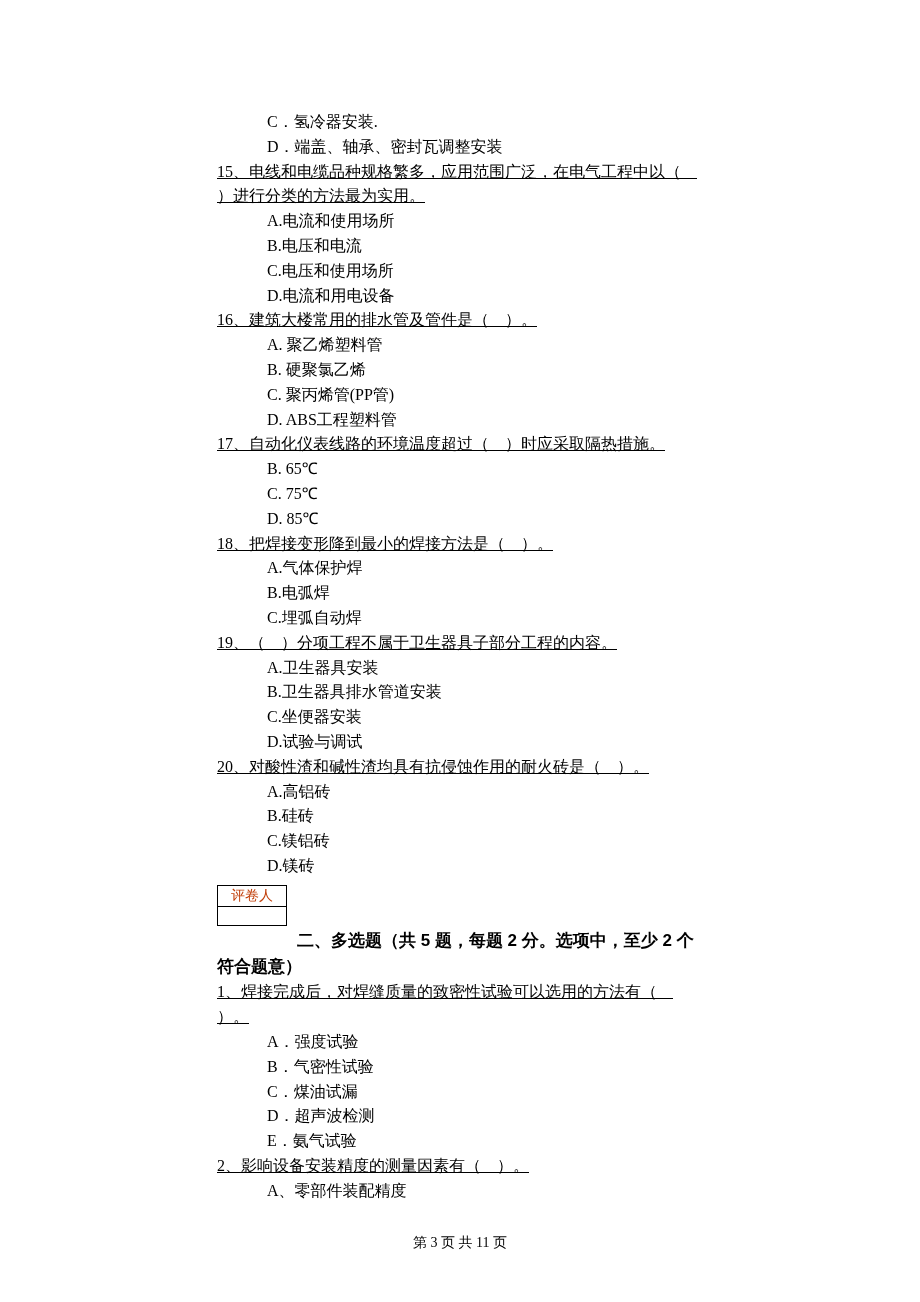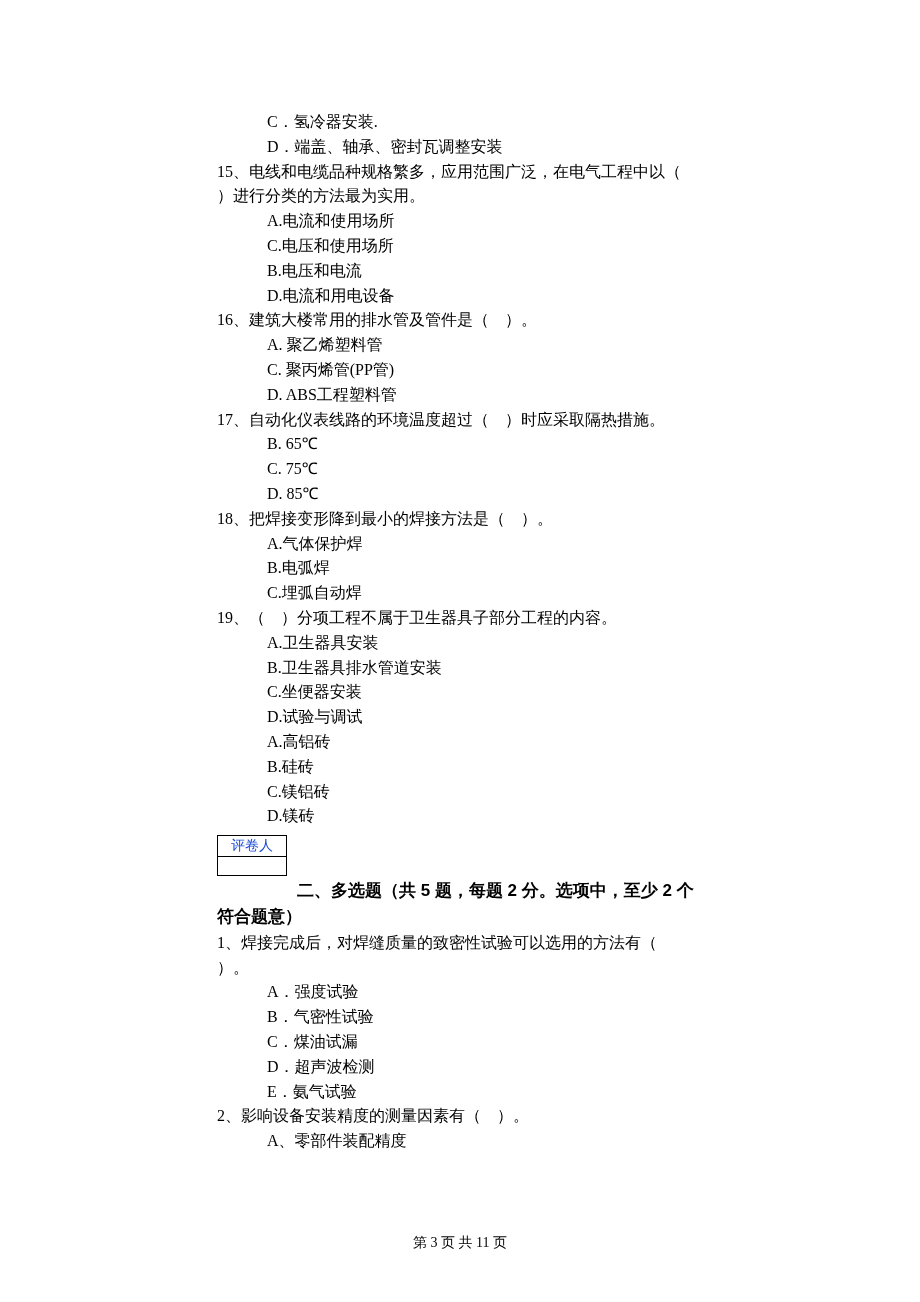--- a/index.html
+++ b/index.html
@@ -14,40 +14,41 @@
     width: 766px;
     min-height: 1302px;
     margin: 0 auto;
     padding: 110px 140px 60px 140px;
     box-sizing: border-box;
     position: relative;
   }
   .q-line {
     line-height: 1.55;
     white-space: pre-wrap;
+    text-decoration: underline;
   }
   .opt {
     padding-left: 50px;
     line-height: 1.55;
     white-space: pre-wrap;
   }
   .grader-box {
     margin-top: 6px;
     margin-bottom: 2px;
     display: inline-block;
   }
   .grader-box .cell {
     border: 1px solid #000;
     width: 68px;
     height: 20px;
     display: flex;
     align-items: center;
     justify-content: center;
     font-size: 14px;
-    color: #1d4ed8;
+    color: #c2410c;
   }
   .grader-box .cell.empty {
     height: 18px;
     border-top: none;
   }
   .section-row {
     display: block;
     line-height: 1.55;
   }
   .section-title {
@@ -68,45 +69,47 @@
 </head>
 <body>
 
 <div class="page">
 
   <div class="opt">C．氢冷器安装.</div>
   <div class="opt">D．端盖、轴承、密封瓦调整安装</div>
 
   <div class="q-line">15、电线和电缆品种规格繁多，应用范围广泛，在电气工程中以（    ）进行分类的方法最为实用。</div>
   <div class="opt">A.电流和使用场所</div>
+  <div class="opt">B.电压和电流</div>
   <div class="opt">C.电压和使用场所</div>
-  <div class="opt">B.电压和电流</div>
   <div class="opt">D.电流和用电设备</div>
 
   <div class="q-line">16、建筑大楼常用的排水管及管件是（    ）。</div>
   <div class="opt">A. 聚乙烯塑料管</div>
+  <div class="opt">B. 硬聚氯乙烯</div>
   <div class="opt">C. 聚丙烯管(PP管)</div>
   <div class="opt">D. ABS工程塑料管</div>
 
   <div class="q-line">17、自动化仪表线路的环境温度超过（    ）时应采取隔热措施。</div>
   <div class="opt">B. 65℃</div>
   <div class="opt">C. 75℃</div>
   <div class="opt">D. 85℃</div>
 
   <div class="q-line">18、把焊接变形降到最小的焊接方法是（    ）。</div>
   <div class="opt">A.气体保护焊</div>
   <div class="opt">B.电弧焊</div>
   <div class="opt">C.埋弧自动焊</div>
 
   <div class="q-line">19、（    ）分项工程不属于卫生器具子部分工程的内容。</div>
   <div class="opt">A.卫生器具安装</div>
   <div class="opt">B.卫生器具排水管道安装</div>
   <div class="opt">C.坐便器安装</div>
   <div class="opt">D.试验与调试</div>
 
+  <div class="q-line">20、对酸性渣和碱性渣均具有抗侵蚀作用的耐火砖是（    ）。</div>
   <div class="opt">A.高铝砖</div>
   <div class="opt">B.硅砖</div>
   <div class="opt">C.镁铝砖</div>
   <div class="opt">D.镁砖</div>
 
   <div class="grader-box">
     <div class="cell">评卷人</div>
     <div class="cell empty"></div>
   </div>
 

